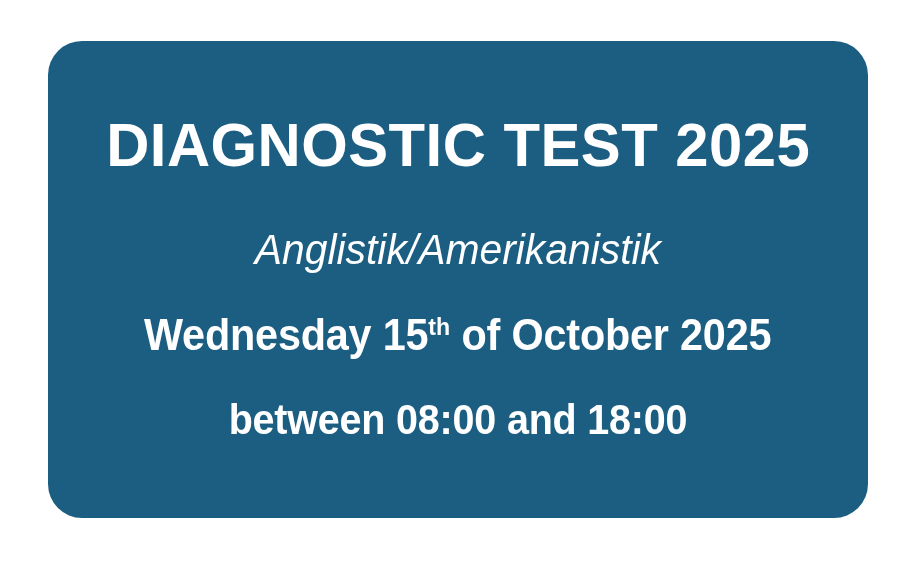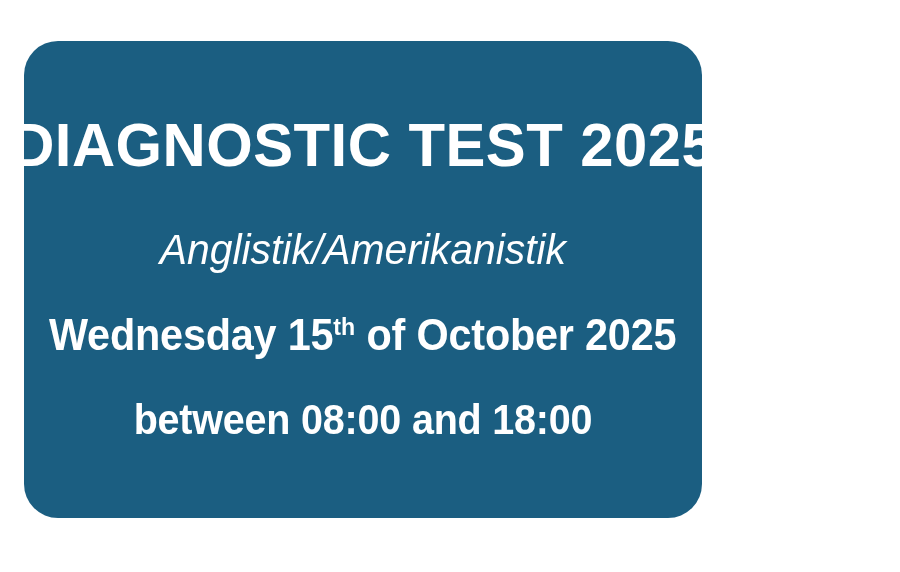--- a/index.html
+++ b/index.html
@@ -19,23 +19,23 @@
   #announcement-canvas {
     position: relative;
     width: 900px;
     height: 572px;
     background: #ffffff;
   }
 
   
   #announcement-card {
     position: absolute;
-    left: 24px;
+    left: 48px;
     top: 41px;
-    width: 678px;
+    width: 820px;
     height: 477px;
     background: #1b5e81;
     border-radius: 34px;
     box-sizing: border-box;
     display: flex;
     flex-direction: column;
     align-items: center;
     justify-content: flex-start;
     padding: 0;
   }

